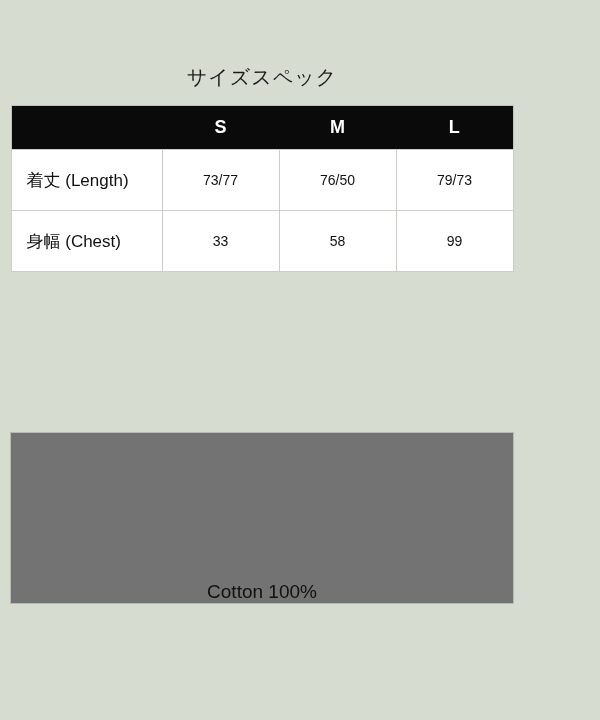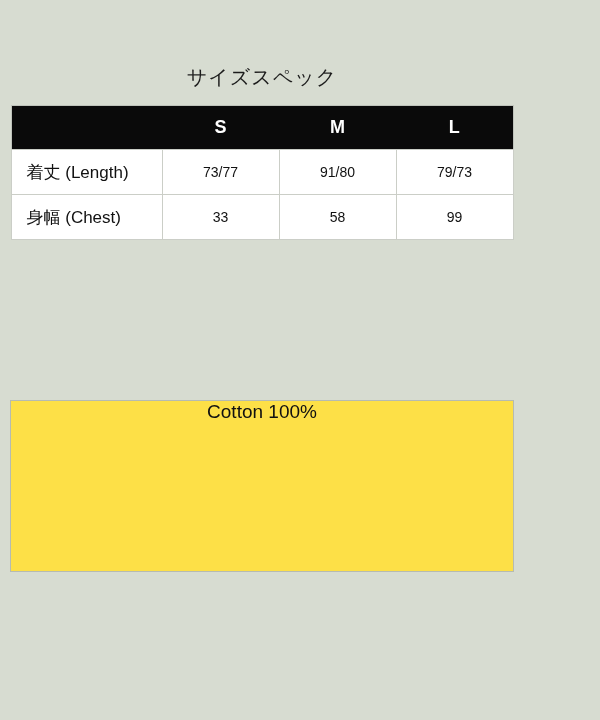--- a/index.html
+++ b/index.html
@@ -53,21 +53,21 @@
     font-weight: 700;
     text-align: center;
     border: none;
     padding: 0;
   }
   .spec-table tbody th,
   .spec-table tbody td {
     height: 44px;
     border: 1px solid #cbcec7;
     background: #ffffff;
-    padding: 0;
+    padding: 8px;
   }
   .spec-table tbody th {
     text-align: left;
     padding-left: 15px;
     font-size: 17px;
     font-weight: 500;
     color: #111111;
   }
   .spec-table tbody td {
     text-align: center;
@@ -79,24 +79,24 @@
   .comp-section {
     margin-top: 160px;
   }
   .comp-section .section-title {
     margin-bottom: 13px;
   }
   .comp-box {
     width: 502px;
     height: 170px;
     margin: 0 auto;
-    background: #fde047;
+    background: #737373;
     border: 1px solid #b6bbb1;
     display: flex;
-    align-items: flex-start;
+    align-items: flex-end;
     justify-content: center;
   }
   .comp-text {
     font-size: 19px;
     font-weight: 400;
     color: #111111;
   }
 </style>
 </head>
 <body>
@@ -118,21 +118,21 @@
           <th></th>
           <th>S</th>
           <th>M</th>
           <th>L</th>
         </tr>
       </thead>
       <tbody>
         <tr>
           <th scope="row">着丈 (Length)</th>
           <td>73/77</td>
-          <td>91/80</td>
+          <td>76/50</td>
           <td>79/73</td>
         </tr>
         <tr>
           <th scope="row">身幅 (Chest)</th>
           <td>33</td>
           <td>58</td>
           <td>99</td>
         </tr>
       </tbody>
     </table>

